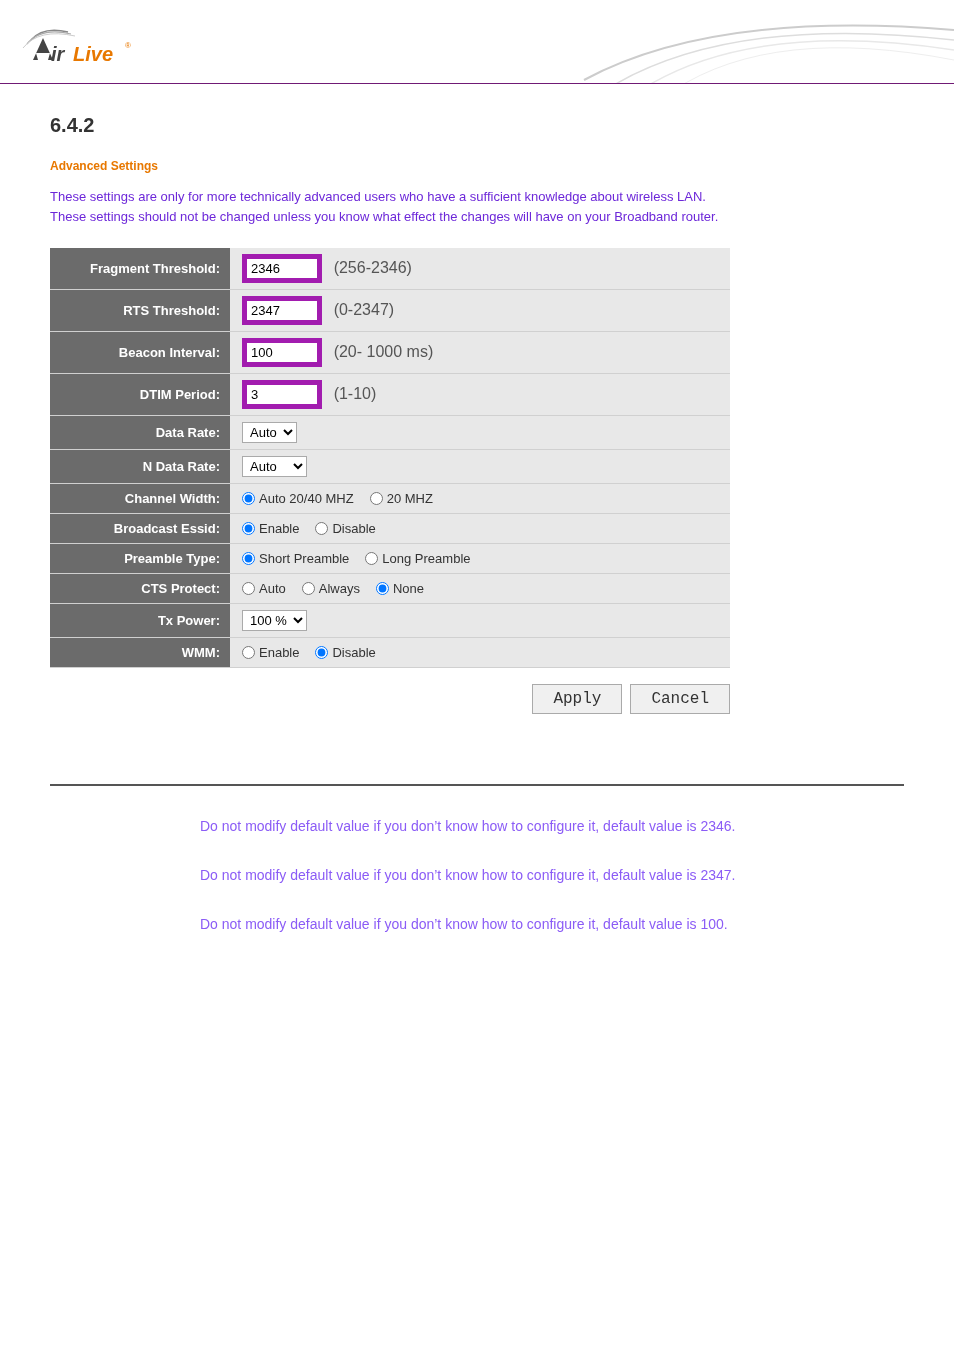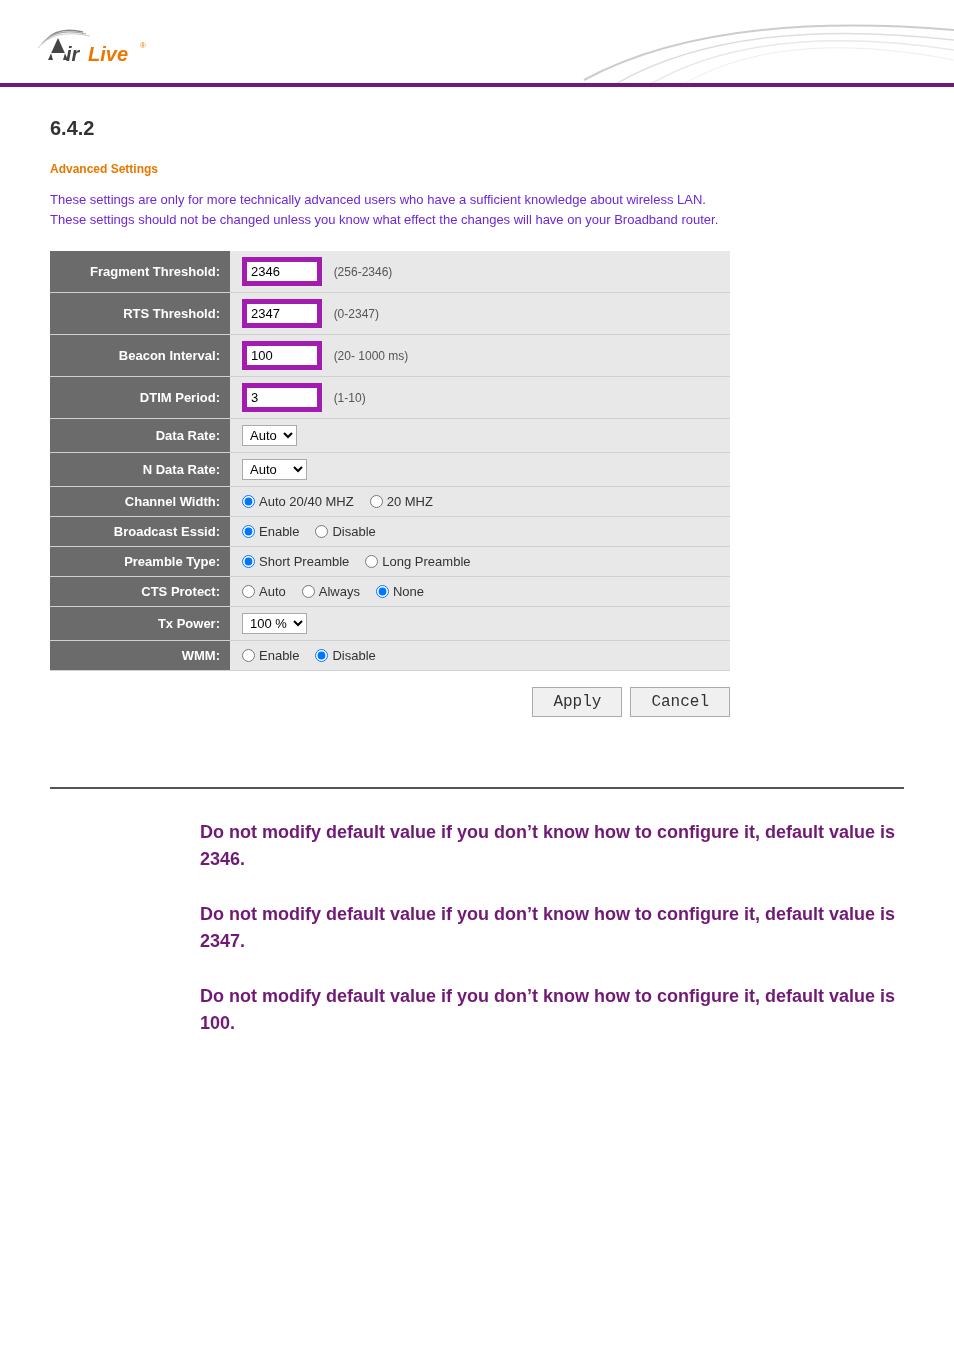--- a/index.html
+++ b/index.html
@@ -8,22 +8,22 @@
       font-size: 13px;
       background: #fff;
       color: #333;
       width: 954px;
       min-height: 1350px;
     }
 
     
     .header {
       position: relative;
-      padding: 18px 30px 10px 28px;
-      border-bottom: 4px solid #701a75;
+      padding: 18px 30px 10px 13px;
+      border-bottom: 1px solid #701a75;
       overflow: hidden;
     }
     .logo-area {
       display: flex;
       align-items: center;
     }
     
     .header-deco {
       position: absolute;
       top: 0; right: 0;
@@ -98,21 +98,21 @@
       background: #fff;
     }
     .settings-table select {
       border: 1px solid #aaa;
       padding: 1px 3px;
       font-size: 13px;
       background: #fff;
     }
     .hint-text {
       color: #555;
-      font-size: 12px;
+      font-size: 16px;
       margin-left: 8px;
       margin-top: 46px;
     }
 
     
     .radio-group {
       display: flex;
       align-items: center;
       gap: 16px;
     }
@@ -154,23 +154,23 @@
     }
 
     
     .notes-section {
       padding: 0 50px 40px 200px;
     }
     .note-block {
       margin-bottom: 28px;
     }
     .note-text {
-      font-size: 18px;
-      font-weight: bold;
-      color: #701a75;
+      font-size: 14px;
+      font-weight: normal;
+      color: #8b5cf6;
       line-height: 1.5;
     }
   </style>
 </head>
 <body>
 
 <div class="header">
   <div class="logo-area">
 
     <svg width="120" height="55" viewBox="0 0 120 55">

